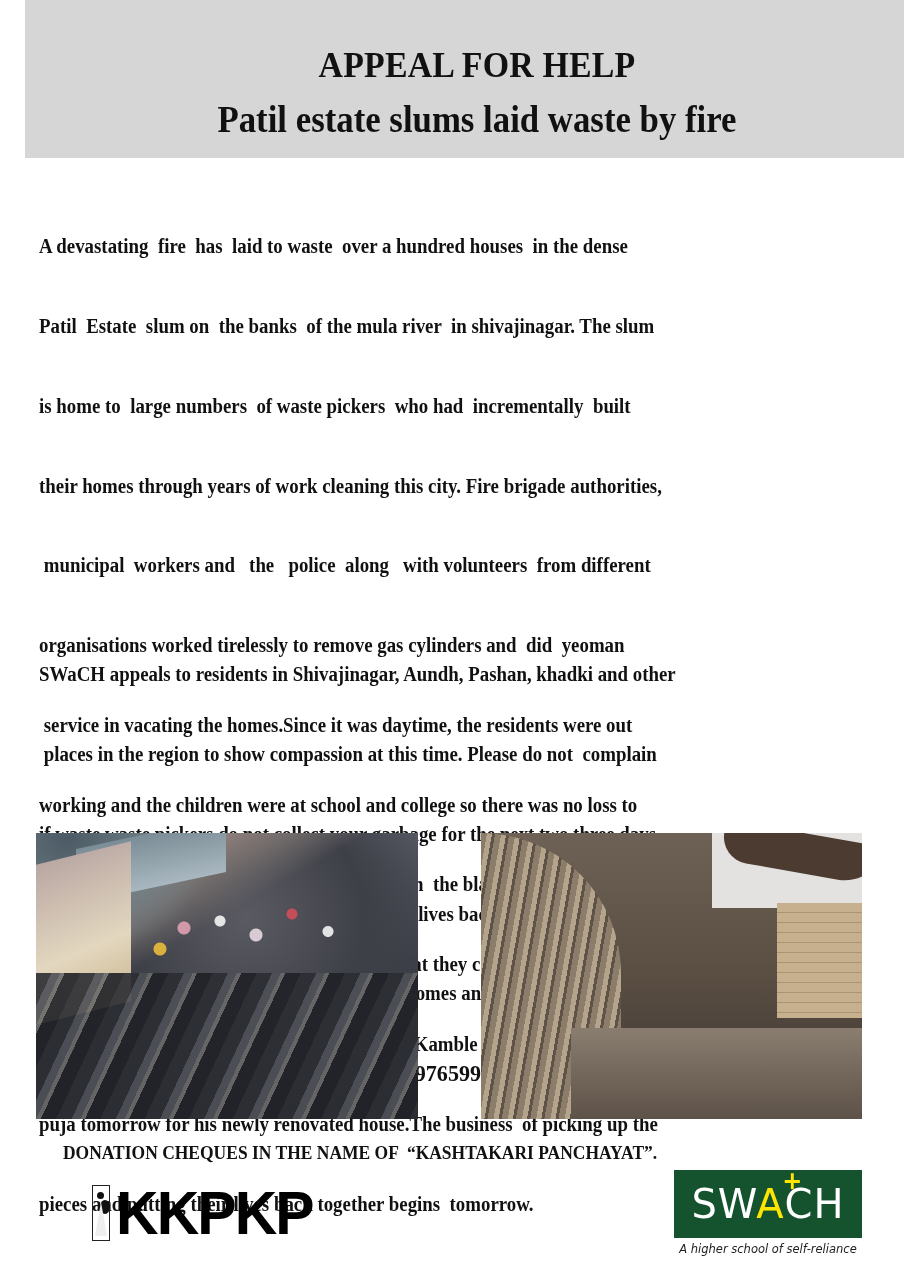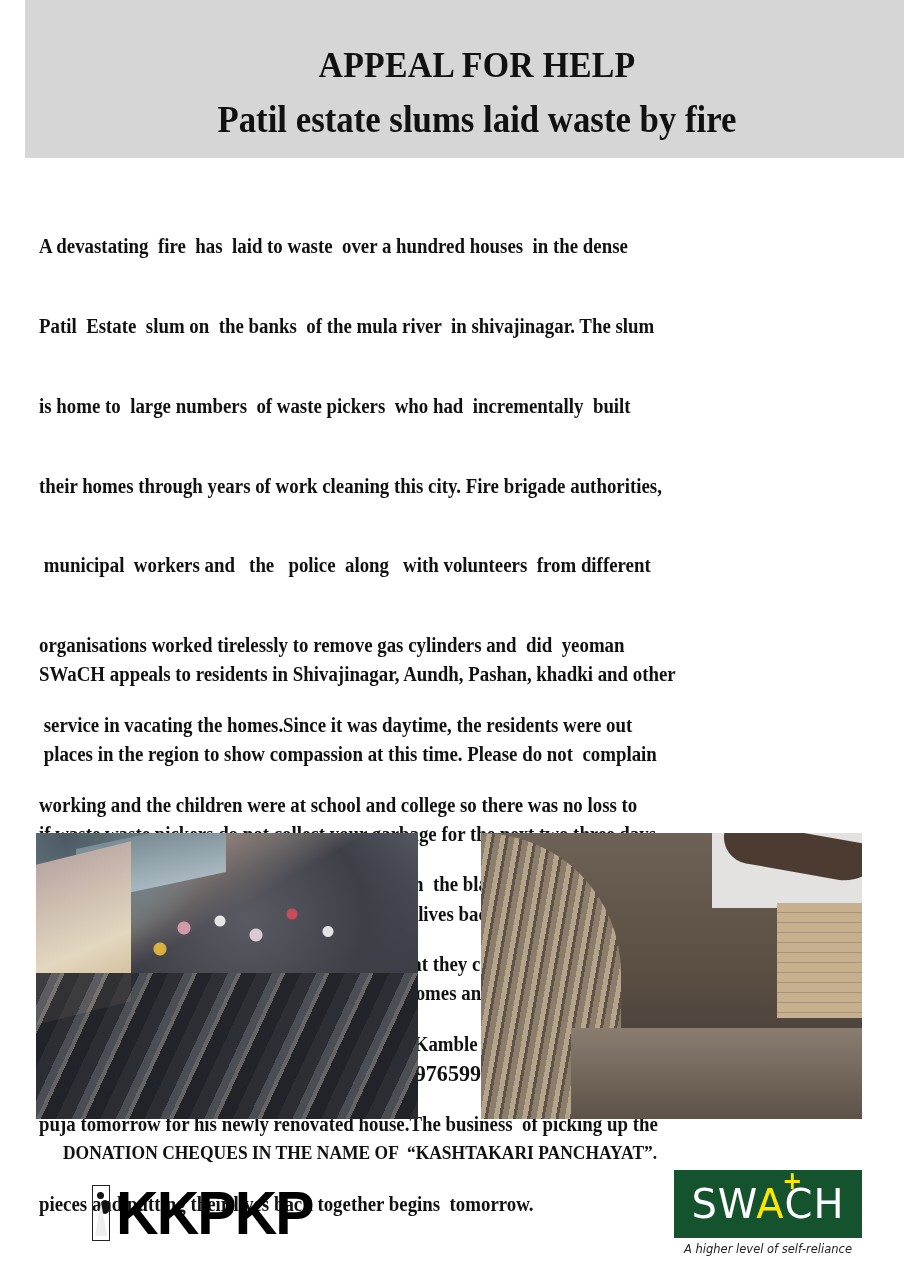--- a/index.html
+++ b/index.html
@@ -285,13 +285,13 @@
 <div class="kkpkp-logo">
   <div class="kkpkp-figure">
     <div class="sack"></div>
   </div>
   <span class="kkpkp-text">KKPKP</span>
 </div>
 
 <div class="swach-logo">
   <span class="swach-text"><span>SW</span><span class="swach-a"><span>A</span><span class="swach-plus">+</span></span><span>CH</span></span>
 </div>
-<div class="swach-tagline">A higher level of self-reliance</div>
+<div class="swach-tagline">A higher school of self-reliance</div>
 
 </body></html>

